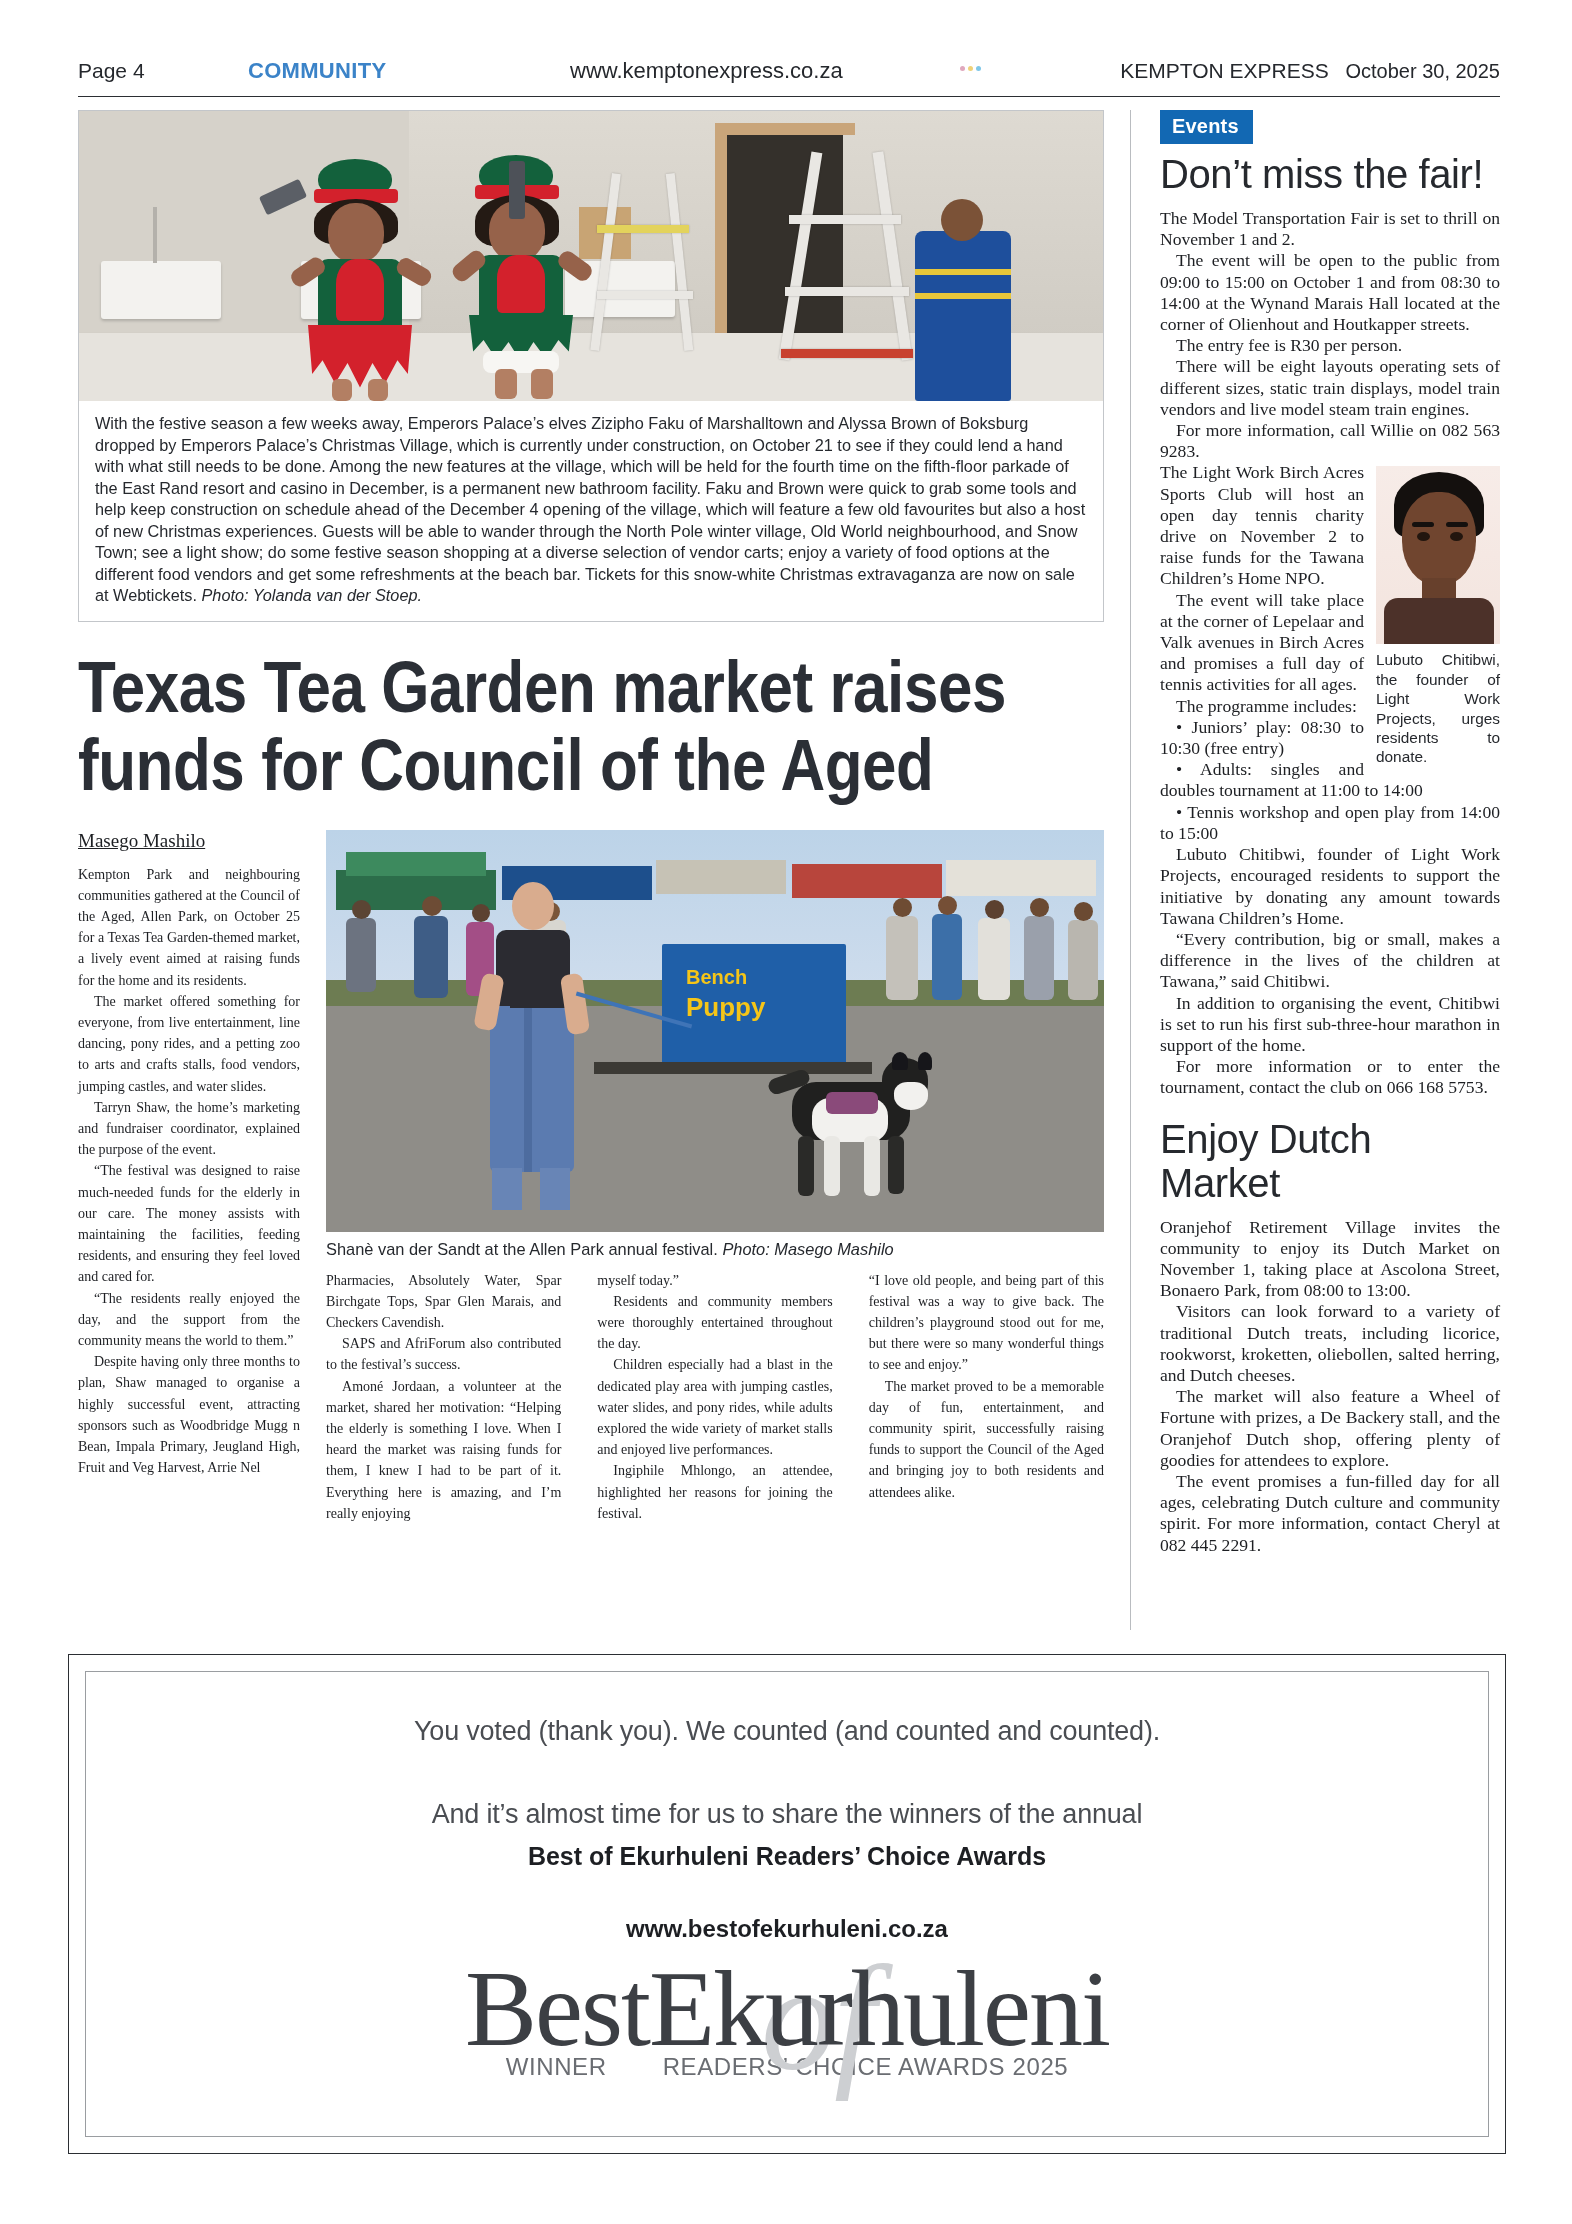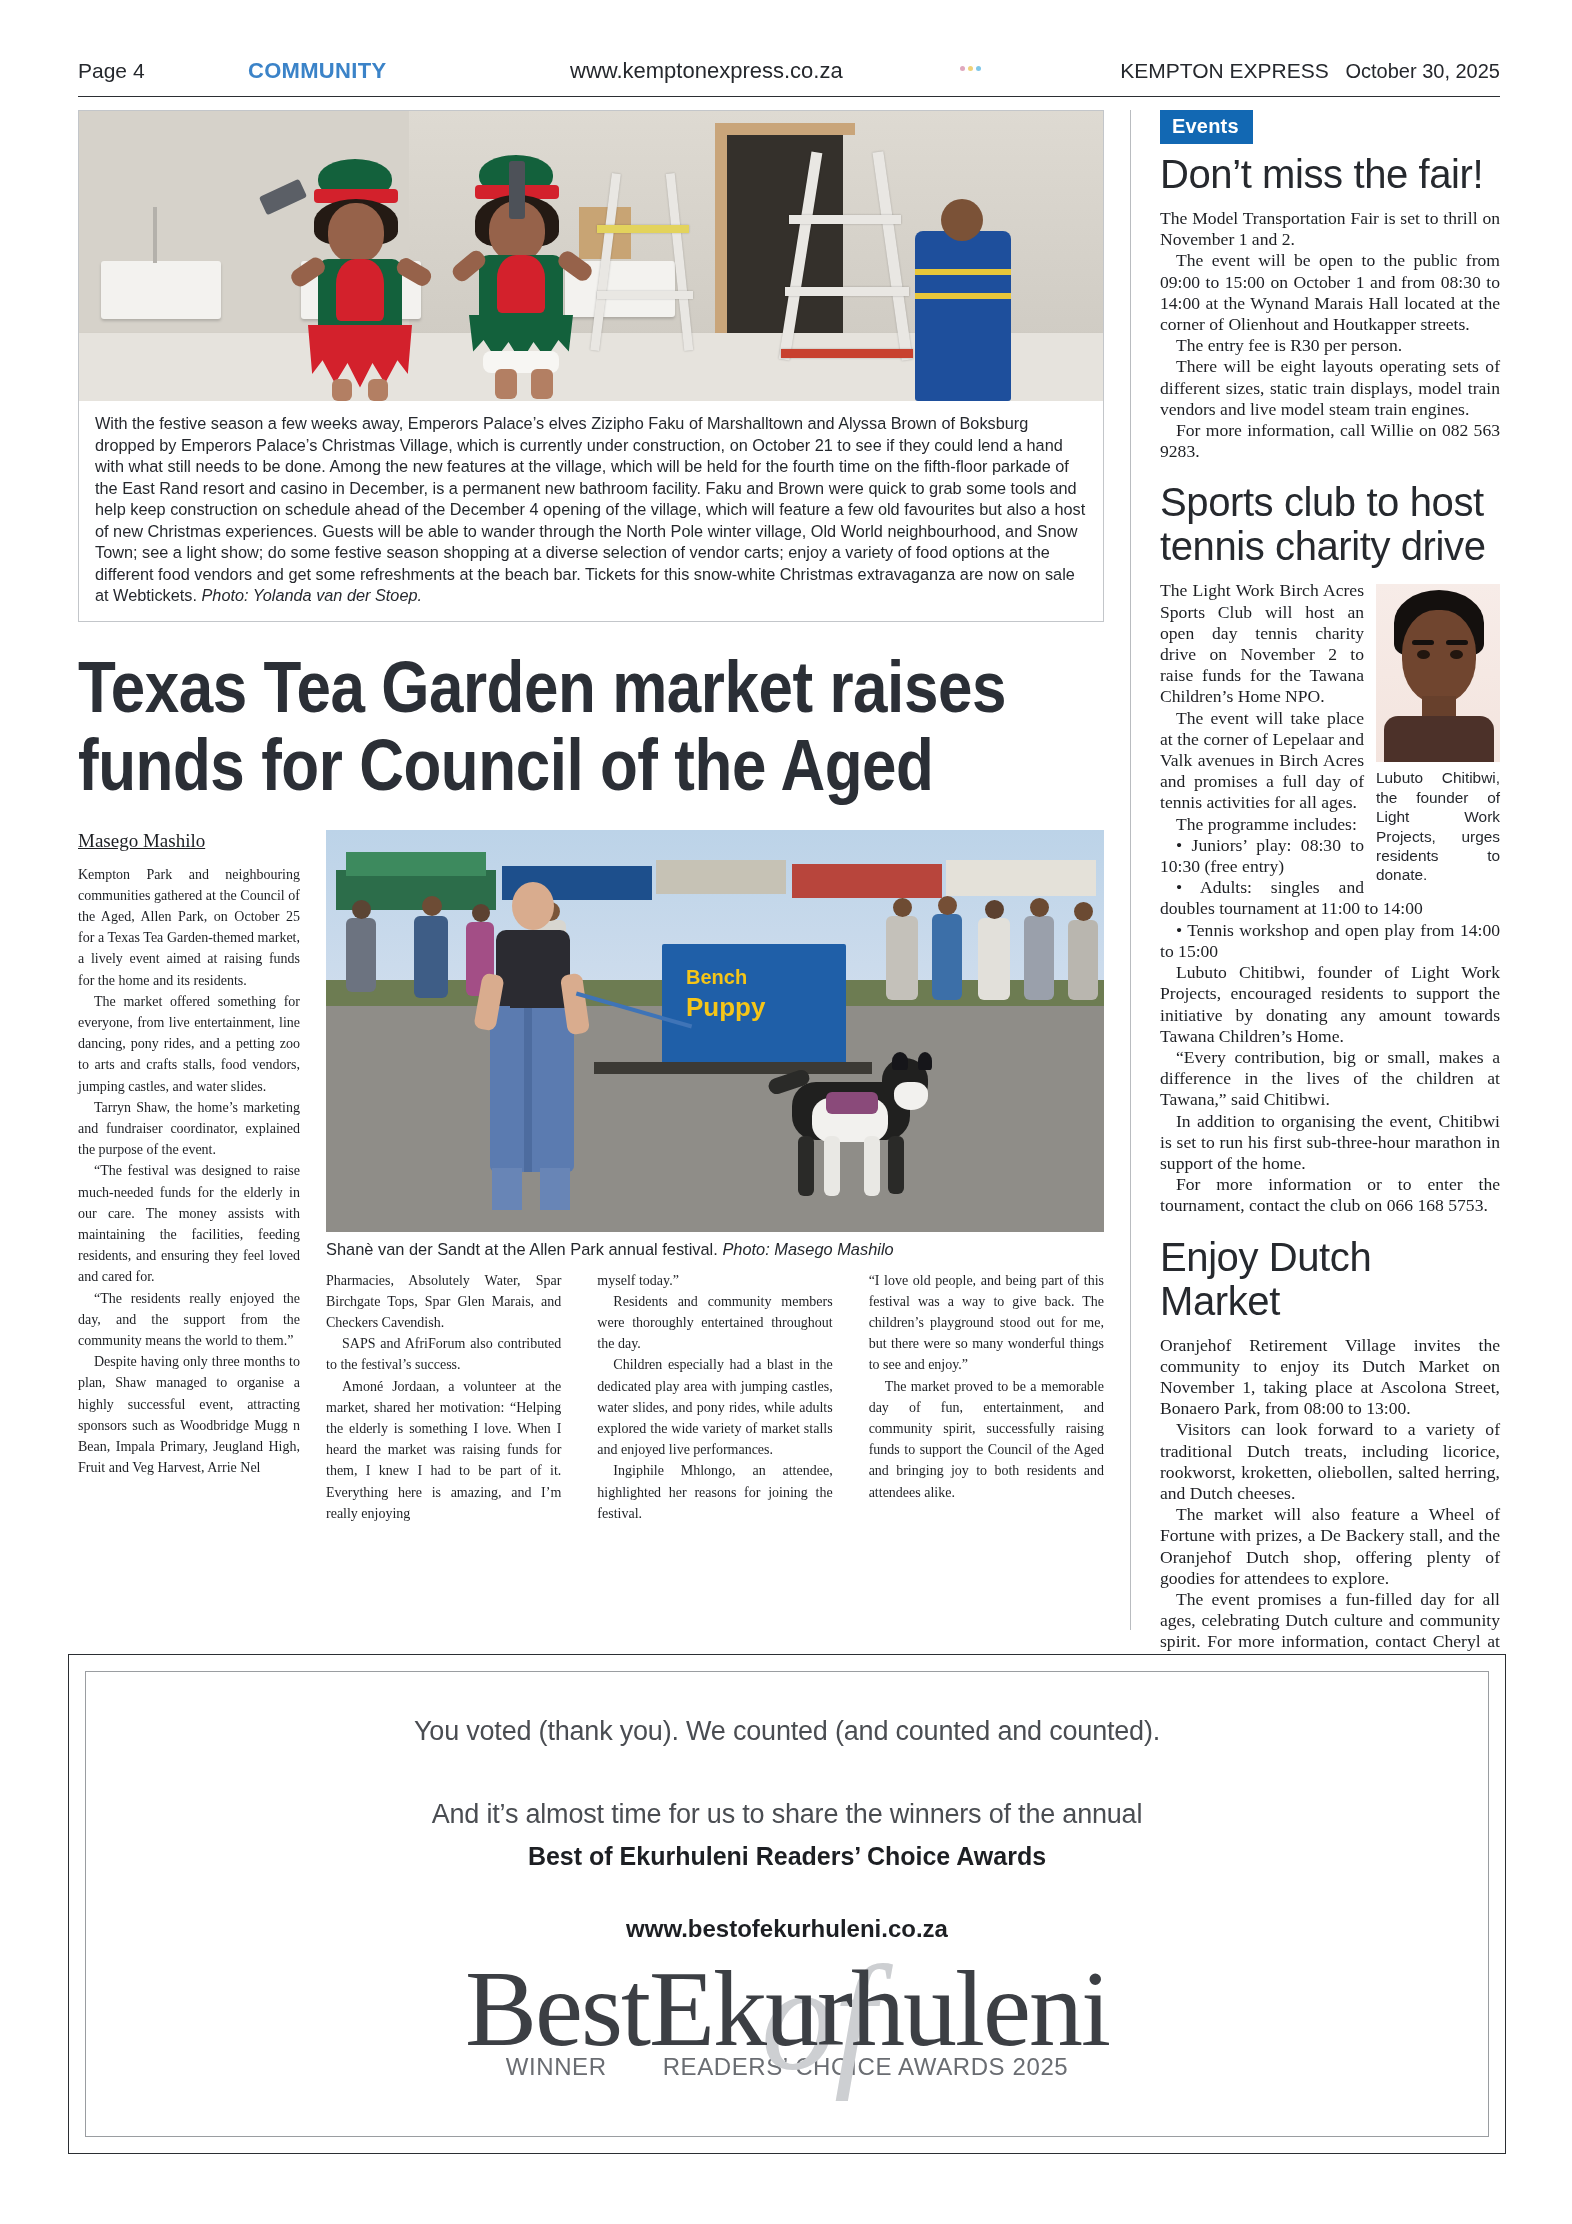--- a/index.html
+++ b/index.html
@@ -122,21 +122,21 @@
   }
   .fp-cap i{font-style:italic;}
   .tent{position:absolute;}
   .ppl{position:absolute;border-radius:6px;}
   .head{position:absolute;border-radius:50%;}
   .banner{position:absolute;background:#1f5fa8;border-radius:2px;}
   .banner span{position:absolute;color:#f5c518;font-family:"Liberation Sans",sans-serif;font-weight:700;}
   .dog{position:absolute;}
   .girl{position:absolute;}
 
-  .lowcols { position:absolute; left:248px; top:440px; width:778px; display:flex; gap:36px; }
+  .lowcols { position:absolute; left:248px; top:440px; width:778px; display:flex; gap:36px;justify-content:flex-end; }
   .lowcols .c { width: 243px; }
 
   
   .tagbar {
     display:inline-block; background:#1268b3; color:#fff;
     font-family:"Liberation Sans", sans-serif; font-weight:700;
     font-size:20px; padding:5px 14px 6px 12px; letter-spacing:.2px;
   }
   .rhead {
     font-family:"Liberation Sans", sans-serif; font-size:40px; line-height:44px;
@@ -413,24 +413,20 @@
     <div class="tagbar">Events</div>
     <div class="rhead">Don’t miss the fair!</div>
     <div class="rtext">
       <p class="first">The Model Transportation Fair is set to thrill on November 1 and 2.</p>
       <p>The event will be open to the public from 09:00 to 15:00 on October 1 and from 08:30 to 14:00 at the Wynand Marais Hall located at the corner of Olienhout and Houtkapper streets.</p>
       <p>The entry fee is R30 per person.</p>
       <p>There will be eight layouts operating sets of different sizes, static train displays, model train vendors and live model steam train engines.</p>
       <p>For more information, call Willie on 082 563 9283.</p>
     </div>
 
-    <div class="rhead tight">
-      <div>Sports club to host</div>
-      <div>tennis charity drive</div>
-    </div>
 
     <div class="portrait-wrap">
       <div class="portrait">
         <div class="pt-hair" style="left:18px;top:6px;width:90px;height:66px;"></div>
         <div class="pt-face" style="left:26px;top:26px;width:74px;height:94px;"></div>
         <div class="pt-brow" style="left:36px;top:56px;width:22px;height:5px;"></div>
         <div class="pt-brow" style="left:70px;top:56px;width:22px;height:5px;"></div>
         <div class="pt-eye" style="left:41px;top:66px;width:13px;height:9px;"></div>
         <div class="pt-eye" style="left:74px;top:66px;width:13px;height:9px;"></div>
         <div class="pt-neck" style="left:46px;top:112px;width:34px;height:26px;"></div>

